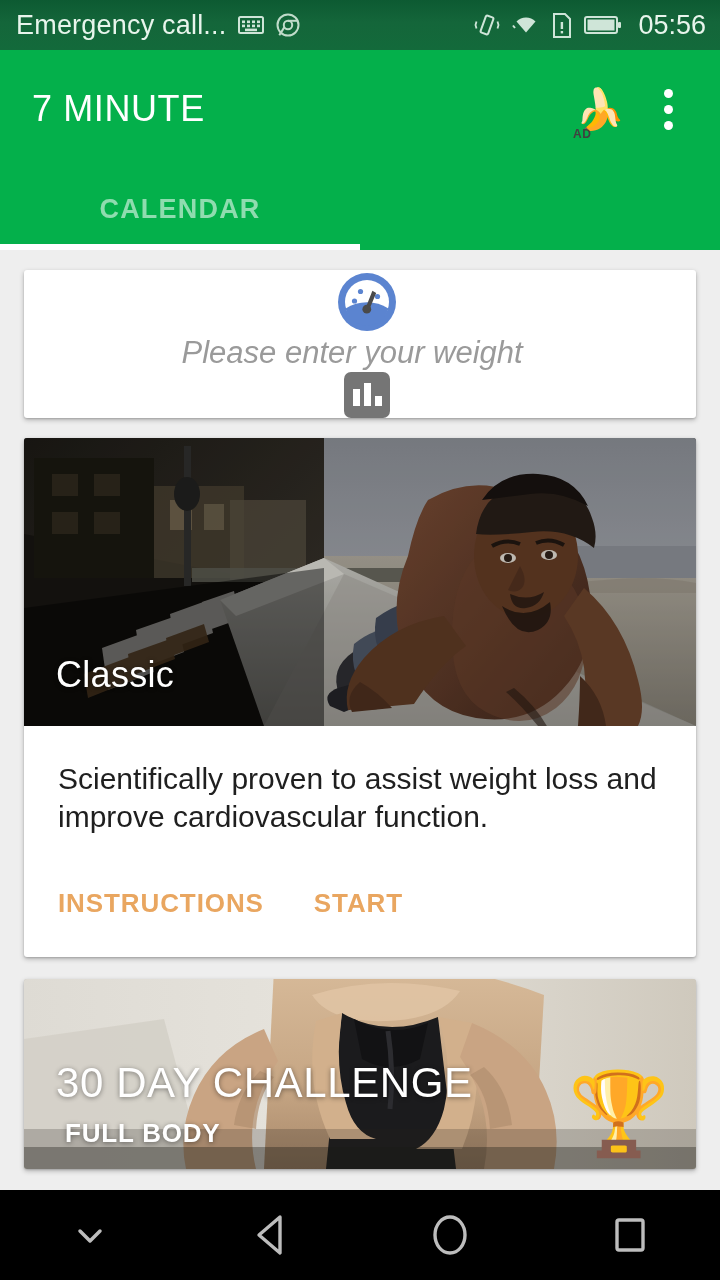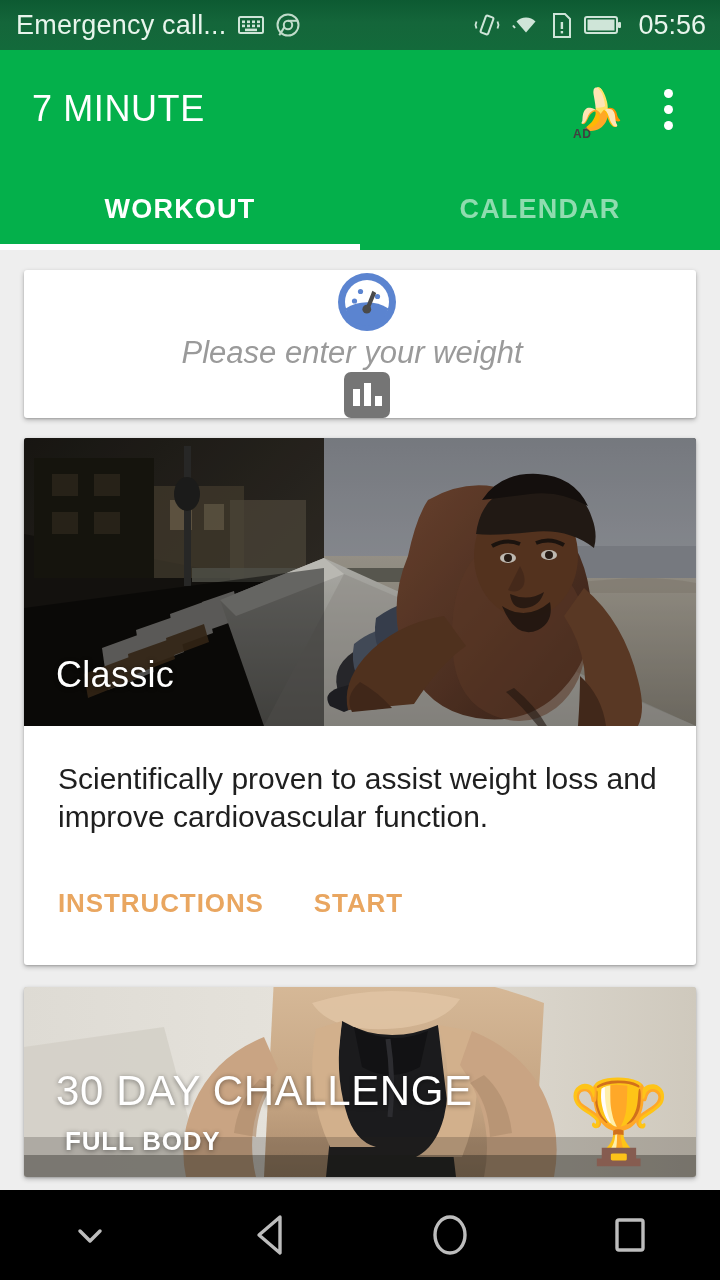--- a/index.html
+++ b/index.html
@@ -79,21 +79,21 @@
   
   .workout-card { margin: 20px 24px 16px 24px; overflow: hidden; }
   .hero { position: relative; height: 288px; overflow: hidden; background: #2b2b2b; }
   .hero-title {
     position: absolute; left: 32px; bottom: 30px; color: #ffffff;
     font-size: 36px; font-weight: 400; letter-spacing: .3px;
     text-shadow: 0 1px 4px rgba(0,0,0,.6);
   }
   .card-body { padding: 34px 34px 0 34px; }
   .card-desc { font-size: 30px; line-height: 1.27; color: #1f1f1f; font-weight: 400; }
-  .card-actions { display: flex; align-items: center; gap: 18px; padding: 42px 18px 36px 18px; }
+  .card-actions { display: flex; align-items: center; gap: 18px; padding: 42px 18px 28px 18px; }
   .text-btn {
     background: transparent; border: none; cursor: pointer;
     font-family: "Liberation Sans", sans-serif;
     color: #e9a660; font-size: 26px; font-weight: 700; letter-spacing: .9px;
     padding: 10px 16px;
   }
 
   
   .challenge-card { margin: 22px 24px 0 24px; height: 190px; position: relative; overflow: hidden; background: #c9c5be; }
   .challenge-title {
@@ -175,23 +175,20 @@
         <span class="ad-emoji">🍌</span>
         <span class="ad-badge">AD</span>
       </div>
       <div class="overflow-btn">
         <i></i>
         <i></i>
         <i></i>
       </div>
     </div>
     <div class="tabs">
-      <div class="tab active">
-        <span>WORKOUT</span>
-      </div>
       <div class="tab inactive">
         <span>CALENDAR</span>
       </div>
       <div class="tab-indicator"></div>
     </div>
   </div>
 
   <div class="content">
 
     <div class="card weight-card">

